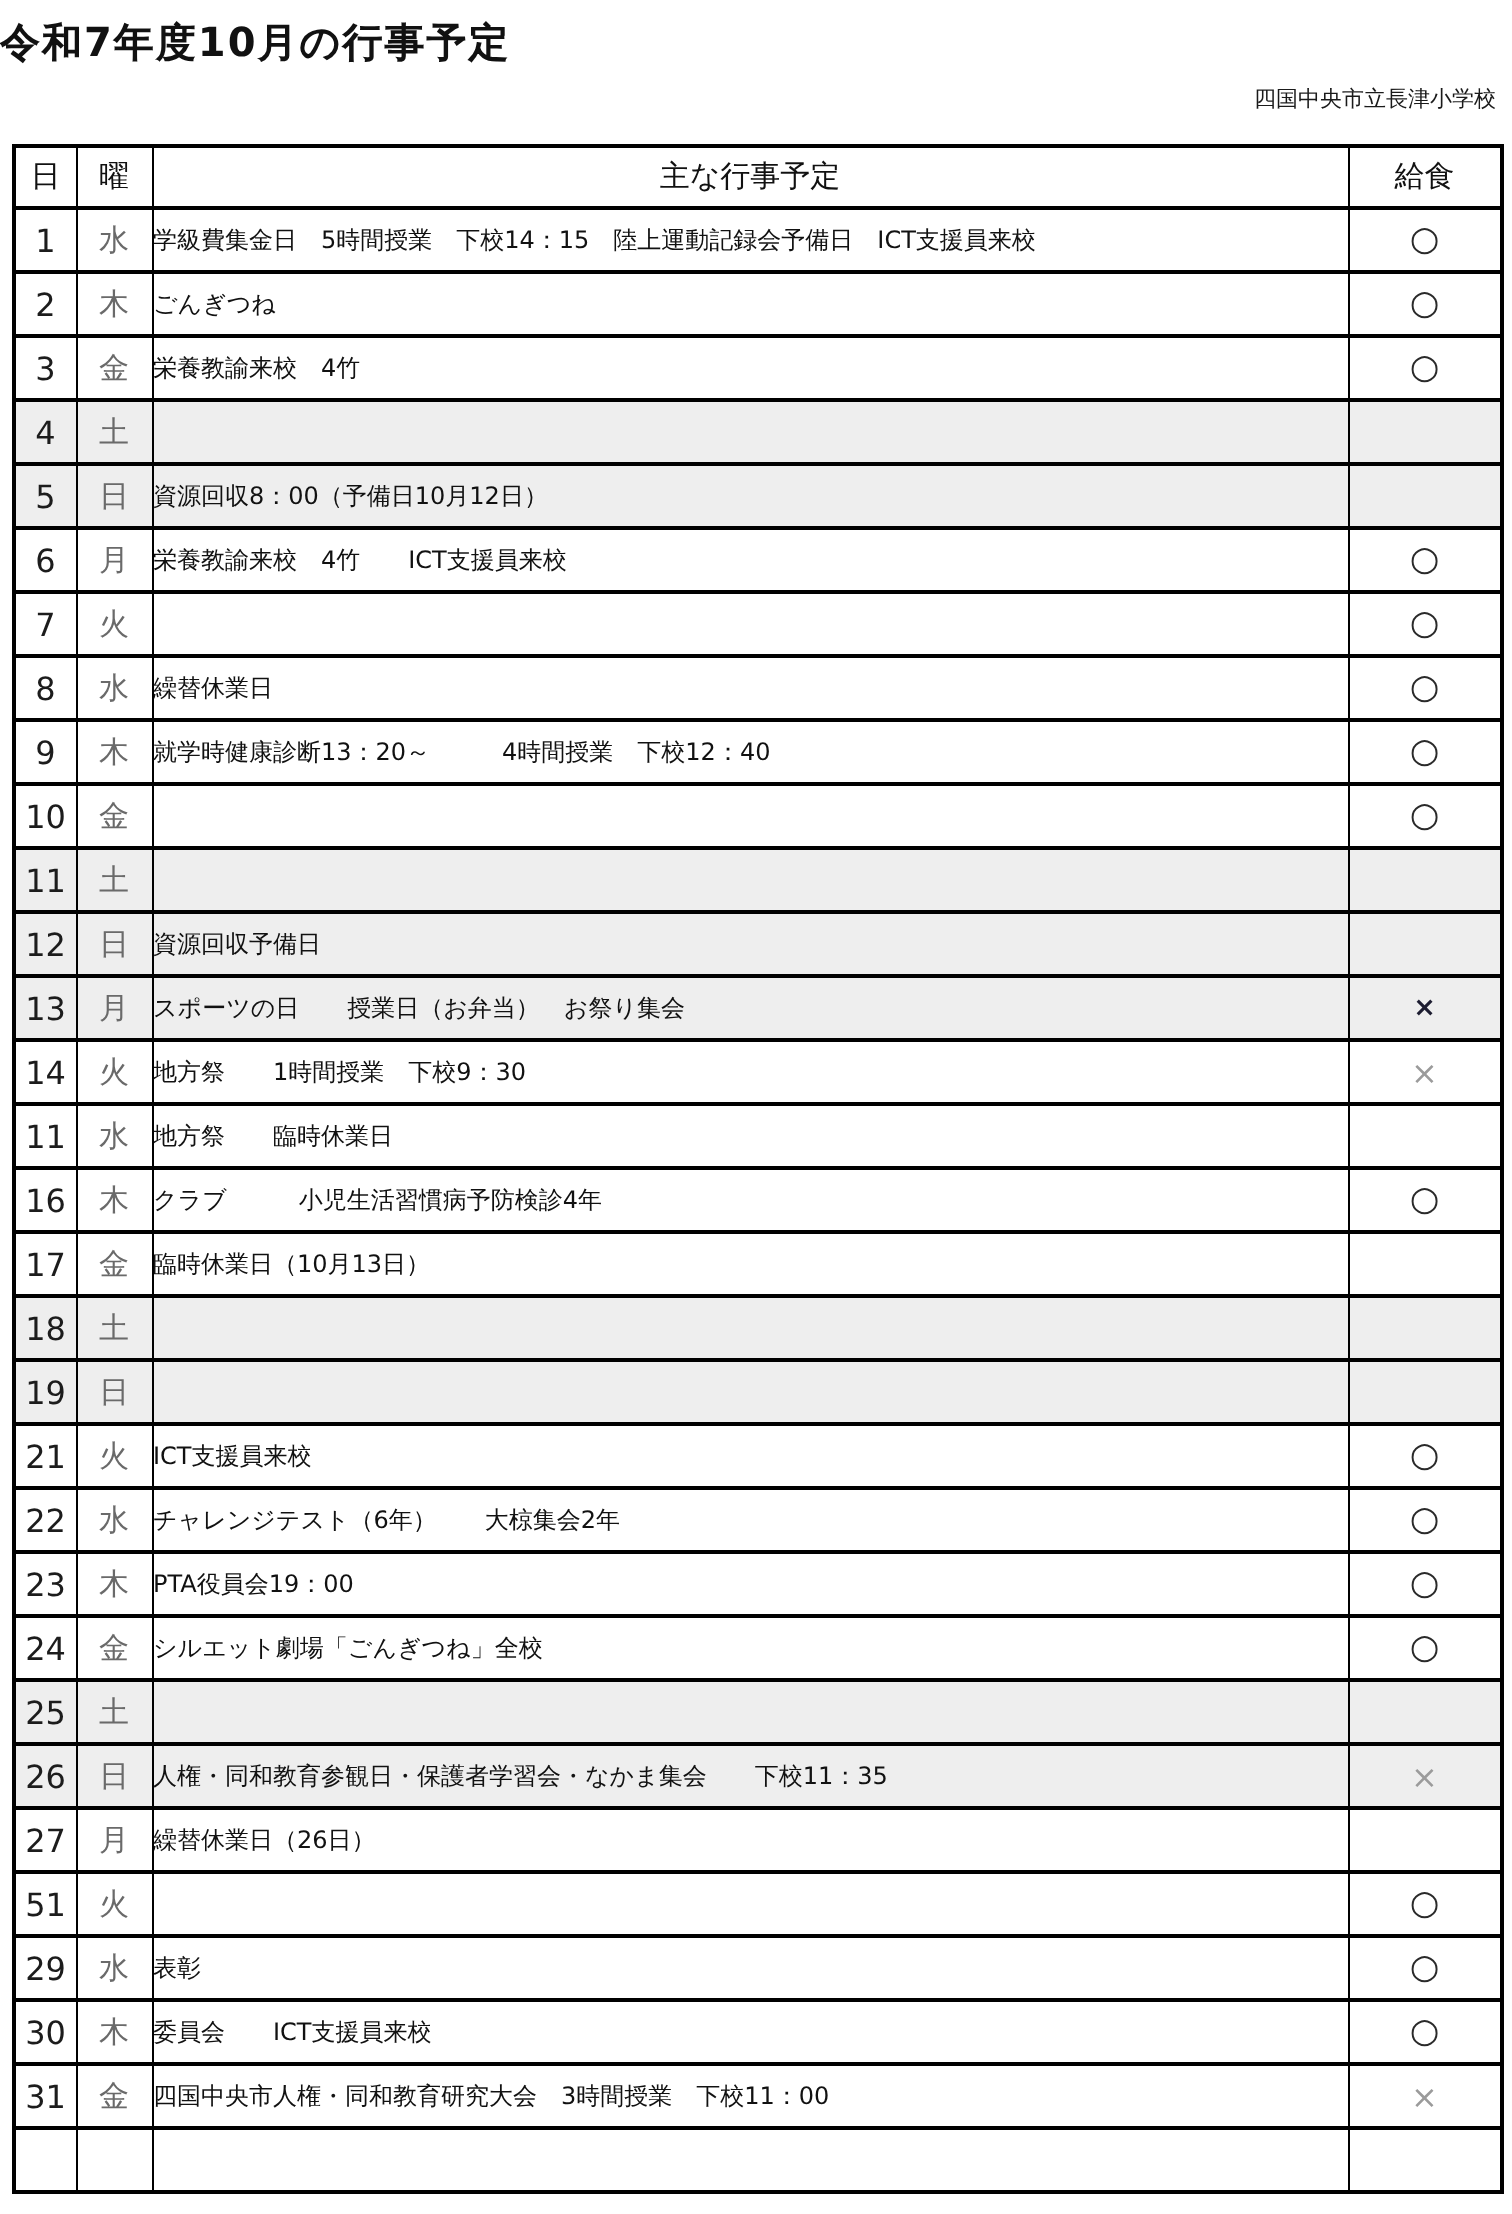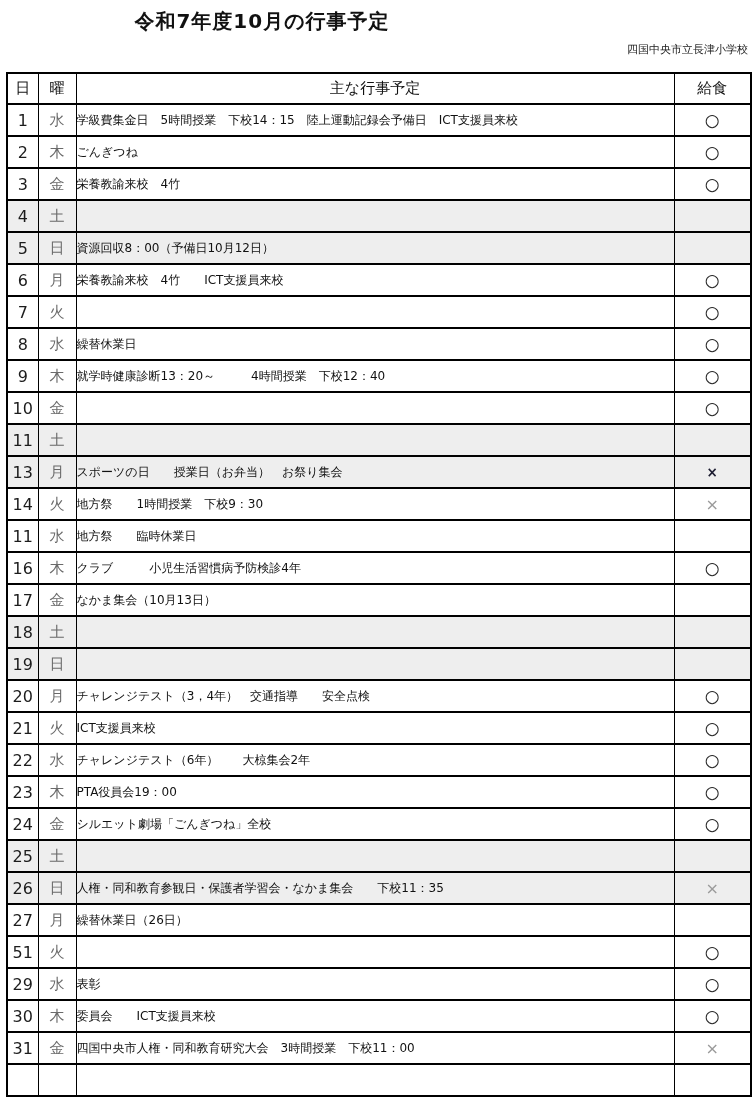--- a/index.html
+++ b/index.html
@@ -13,21 +13,21 @@
     overflow: hidden;
     position: relative;
     font-family: "DejaVu Sans", "Liberation Sans", sans-serif;
     color: #111111;
   }
   .page-title {
     position: absolute;
     top: 8px;
     left: 0;
     width: 524px;
-    text-align: center;
+    text-align: left;
     font-size: 20px;
     font-weight: 600;
     letter-spacing: 1px;
     color: #111111;
     white-space: nowrap;
   }
   .school-name {
     position: absolute;
     top: 42px;
     right: 8px;
@@ -174,20 +174,26 @@
     <td class="event-cell"></td>
     <td class="lunch-cell mark-circle">○</td>
   </tr>
       <tr class="holiday">
     <td class="day-cell">11</td>
     <td class="weekday-cell">土</td>
     <td class="event-cell"></td>
     <td class="lunch-cell"></td>
   </tr>
       <tr class="holiday">
+    <td class="day-cell">12</td>
+    <td class="weekday-cell">日</td>
+    <td class="event-cell">資源回収予備日</td>
+    <td class="lunch-cell"></td>
+  </tr>
+      <tr class="holiday">
     <td class="day-cell">13</td>
     <td class="weekday-cell">月</td>
     <td class="event-cell">スポーツの日　　授業日（お弁当）　お祭り集会</td>
     <td class="lunch-cell mark-x-dark">×</td>
   </tr>
       <tr>
     <td class="day-cell">14</td>
     <td class="weekday-cell">火</td>
     <td class="event-cell">地方祭　　1時間授業　下校9：30</td>
     <td class="lunch-cell mark-x-gray">×</td>
@@ -200,40 +206,34 @@
   </tr>
       <tr>
     <td class="day-cell">16</td>
     <td class="weekday-cell">木</td>
     <td class="event-cell">クラブ　　　小児生活習慣病予防検診4年</td>
     <td class="lunch-cell mark-circle">○</td>
   </tr>
       <tr>
     <td class="day-cell">17</td>
     <td class="weekday-cell">金</td>
-    <td class="event-cell">なかま集会（10月13日）</td>
+    <td class="event-cell">臨時休業日（10月13日）</td>
     <td class="lunch-cell"></td>
   </tr>
       <tr class="holiday">
     <td class="day-cell">18</td>
     <td class="weekday-cell">土</td>
     <td class="event-cell"></td>
     <td class="lunch-cell"></td>
   </tr>
       <tr class="holiday">
     <td class="day-cell">19</td>
     <td class="weekday-cell">日</td>
     <td class="event-cell"></td>
     <td class="lunch-cell"></td>
-  </tr>
-      <tr>
-    <td class="day-cell">20</td>
-    <td class="weekday-cell">月</td>
-    <td class="event-cell">チャレンジテスト（3，4年）　交通指導　　安全点検</td>
-    <td class="lunch-cell mark-circle">○</td>
   </tr>
       <tr>
     <td class="day-cell">21</td>
     <td class="weekday-cell">火</td>
     <td class="event-cell">ICT支援員来校</td>
     <td class="lunch-cell mark-circle">○</td>
   </tr>
       <tr>
     <td class="day-cell">22</td>
     <td class="weekday-cell">水</td>

